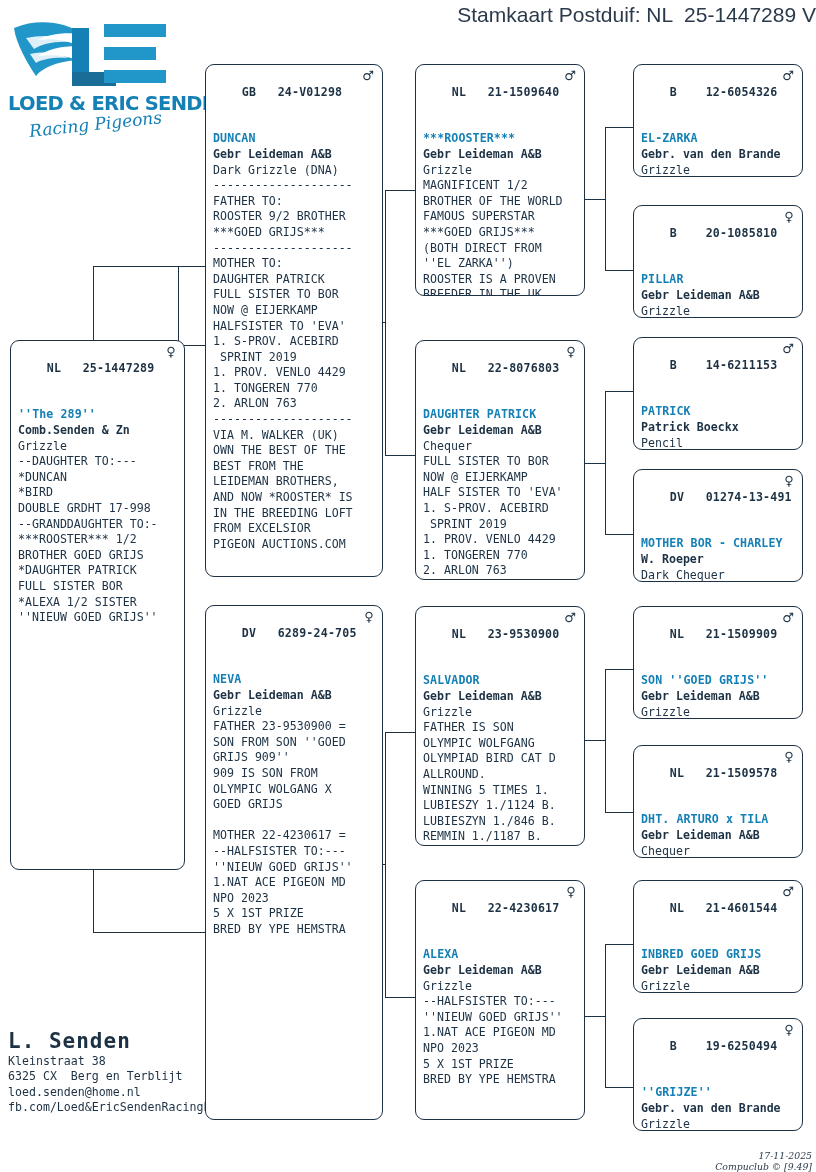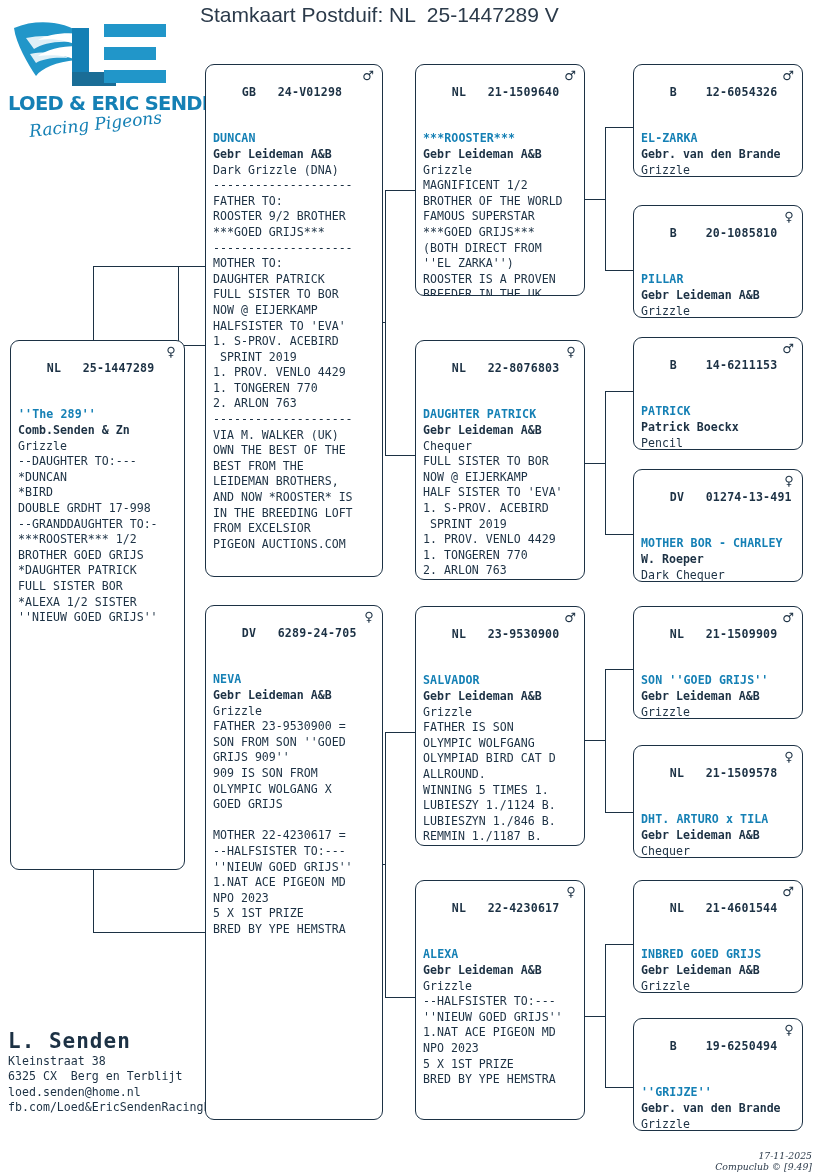--- a/index.html
+++ b/index.html
@@ -29,21 +29,21 @@
   }
   #logo .logo-sub {
     position:absolute; left:0; top:106px; width:175px;
     text-align:center; font-family:"DejaVu Serif", serif;
     font-style:italic; font-size:17px; color:#1580b5;
     transform: rotate(-6deg);
   }
 
   #page-title {
     position: absolute; left: 200px; top: 3px; width: 616px;
-    text-align: left;
+    text-align: right;
     font-family: "Liberation Sans", sans-serif;
     font-size: 21px; font-weight: 400; color: #2b3a4a;
     white-space: pre;
   }
 
   
   .card {
     position: absolute;
     background: #ffffff;
     border: 1.6px solid #1c3144;

